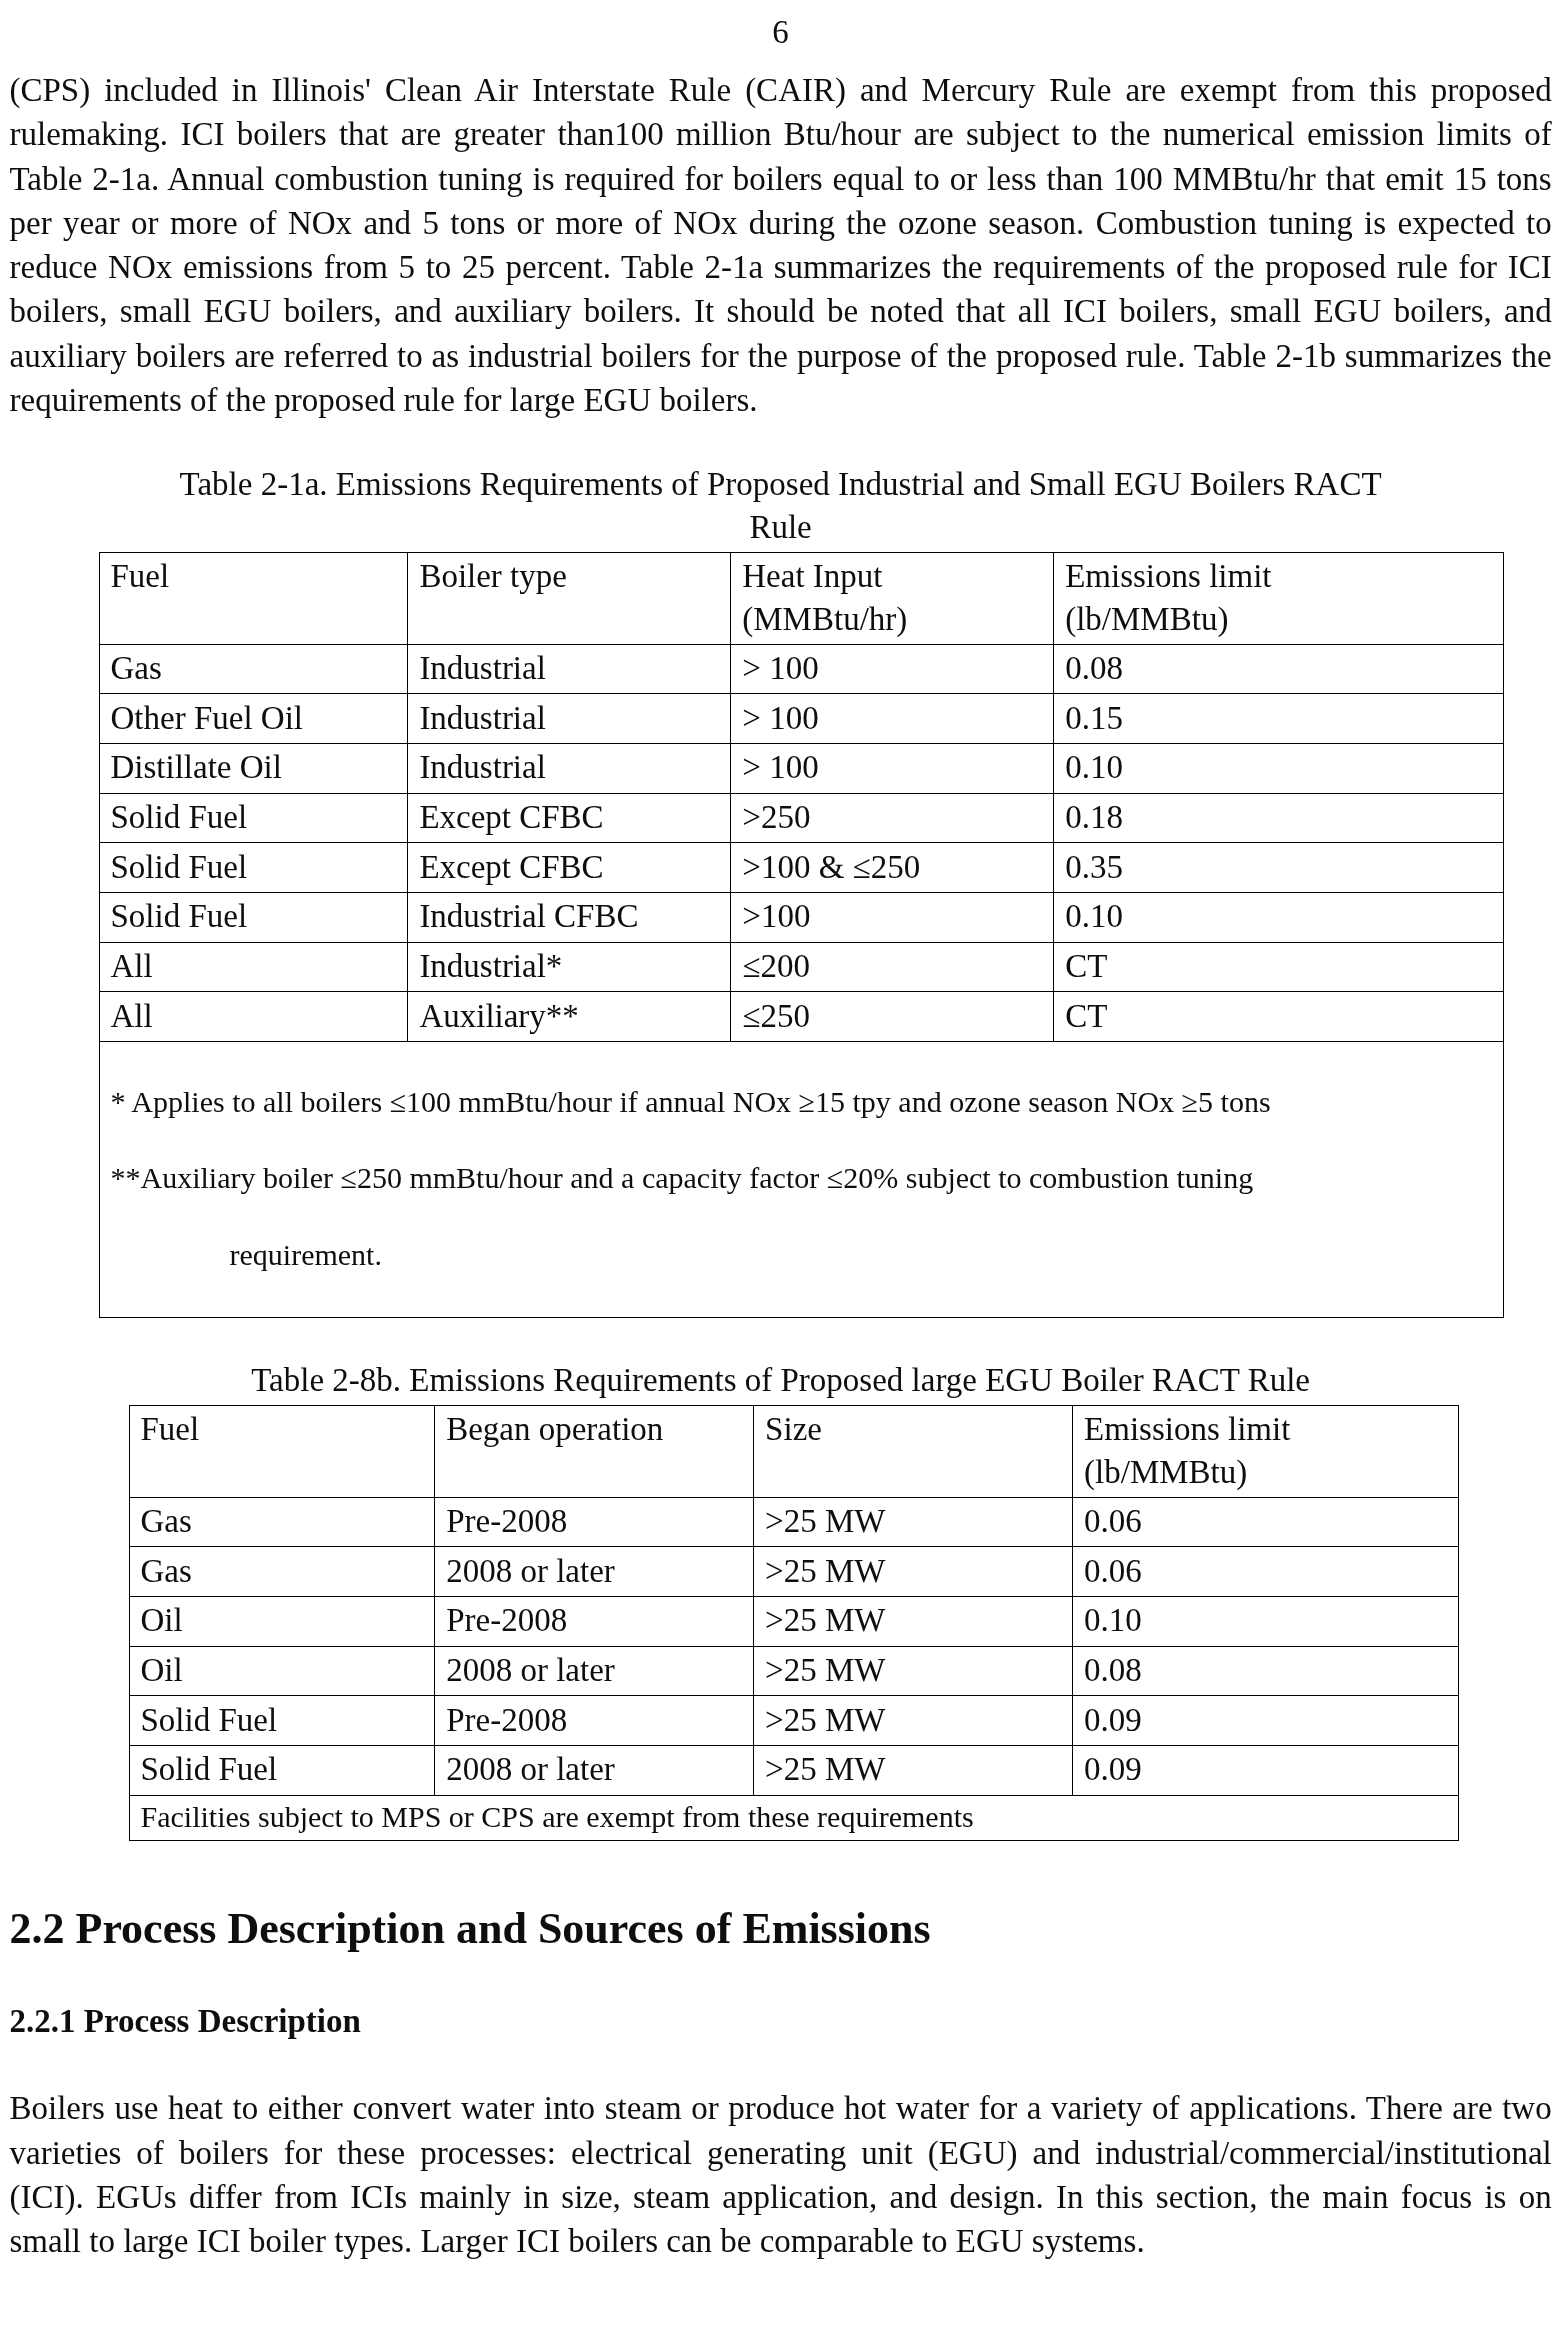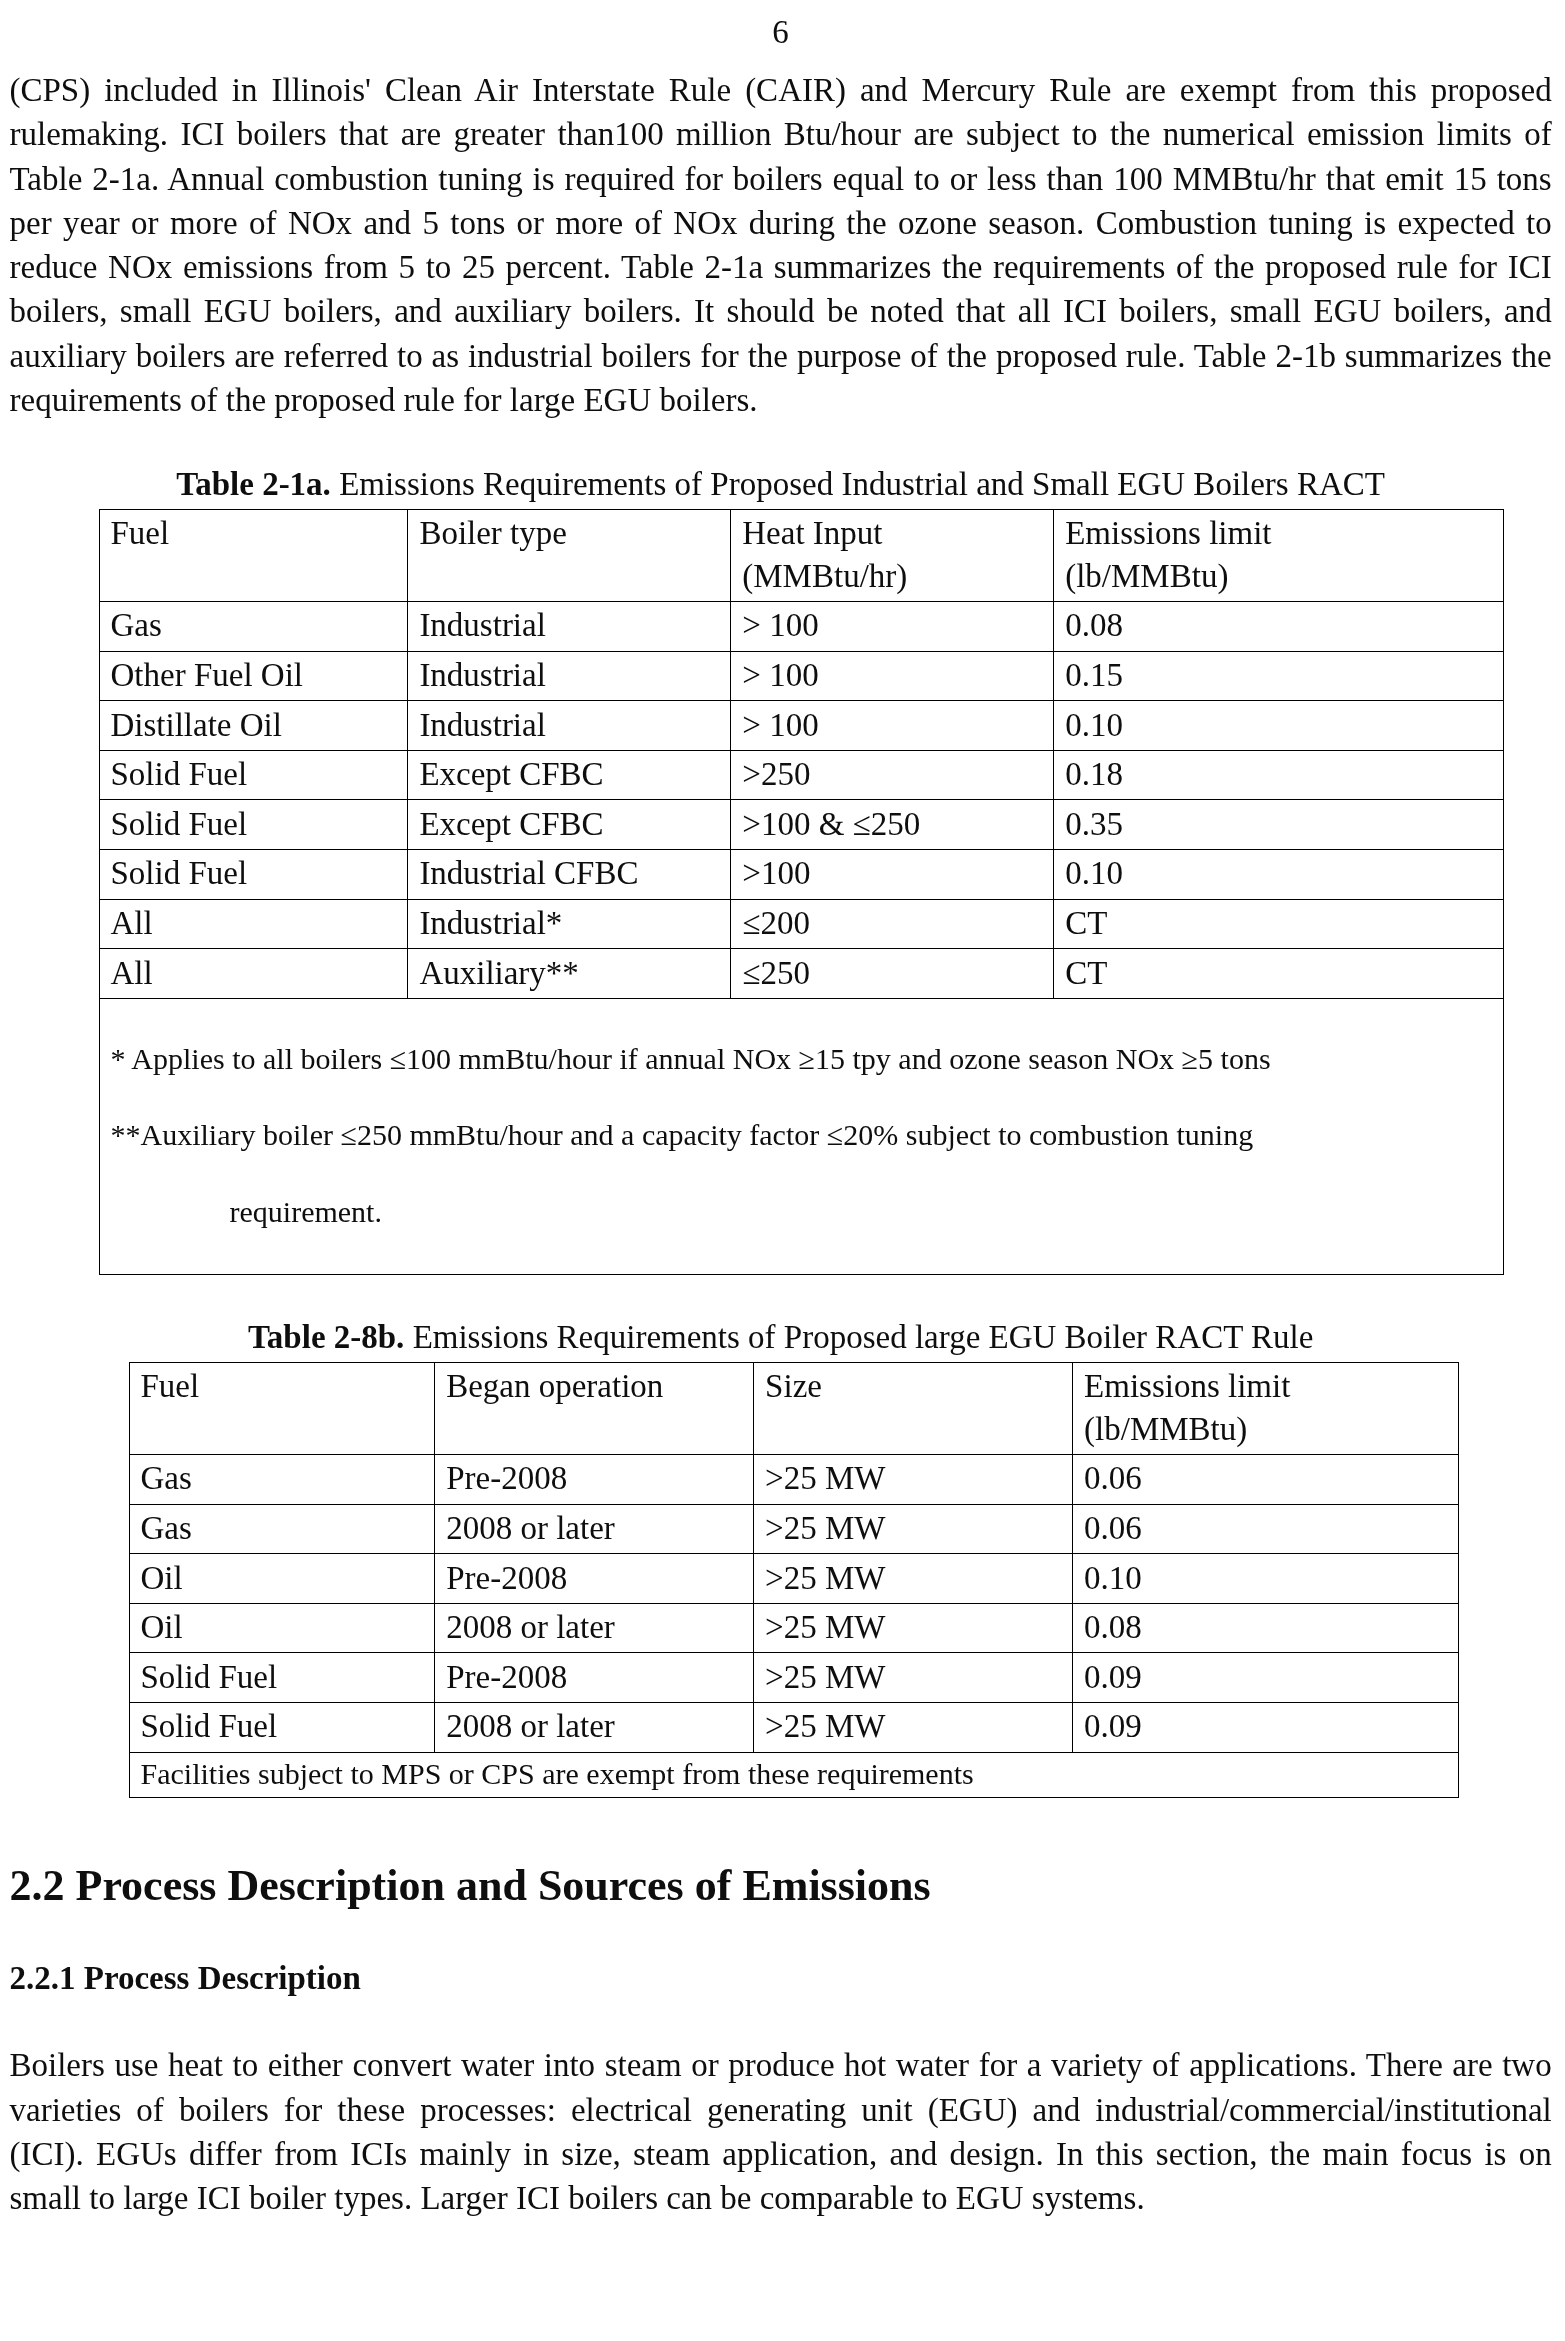--- a/index.html
+++ b/index.html
@@ -29,21 +29,21 @@
     line-height: 1.34;
     text-align: justify;
     margin: 17px 0 0 0;
   }
   .caption {
     font-size: 33px;
     line-height: 1.3;
     text-align: center;
     margin-top: 41px;
   }
-  .caption .bold { font-weight: bold; }
+  .caption .bold { font-weight: normal; }
   .caption-line2 { text-align: center; font-size: 33px; line-height: 1.3; }
   table.tbl {
     border-collapse: collapse;
     font-size: 33px;
     table-layout: fixed;
   }
   table.tbl th, table.tbl td {
     border: 1.6px solid #000;
     padding: 2.4px 11px 4px 11px;
     text-align: left;
@@ -98,20 +98,21 @@
 
 <div class="page">
 
   <div class="page-number">6</div>
 
   <p class="para">(CPS) included in Illinois' Clean Air Interstate Rule (CAIR) and Mercury Rule are exempt from this proposed rulemaking.  ICI boilers that are greater than100 million Btu/hour are subject to the numerical emission limits of Table 2-1a.  Annual combustion tuning is required for boilers equal to or less than 100 MMBtu/hr that emit 15 tons per year or more of NOx and 5 tons or more of NOx during the ozone season.  Combustion tuning is expected to reduce NOx emissions from 5 to 25 percent.   Table 2-1a summarizes the requirements of the proposed rule for ICI boilers, small EGU boilers, and auxiliary boilers. It should be noted that all ICI boilers, small EGU boilers, and auxiliary boilers are referred to as industrial boilers for the purpose of the proposed rule.  Table 2-1b summarizes the requirements of the proposed rule for large EGU boilers.</p>
 
   <div class="caption">
     <span class="bold">Table 2-1a.</span>
     <span>Emissions Requirements of Proposed Industrial and Small EGU Boilers RACT</span>
+    <div class="caption-line2">Rule</div>
   </div>
 
   <table class="tbl tbl-a">
     <thead>
       <tr>
         <th class="c1">Fuel</th>
         <th class="c2">Boiler type</th>
         <th class="c3">Heat Input
 (MMBtu/hr)</th>
         <th class="c4">Emissions limit

